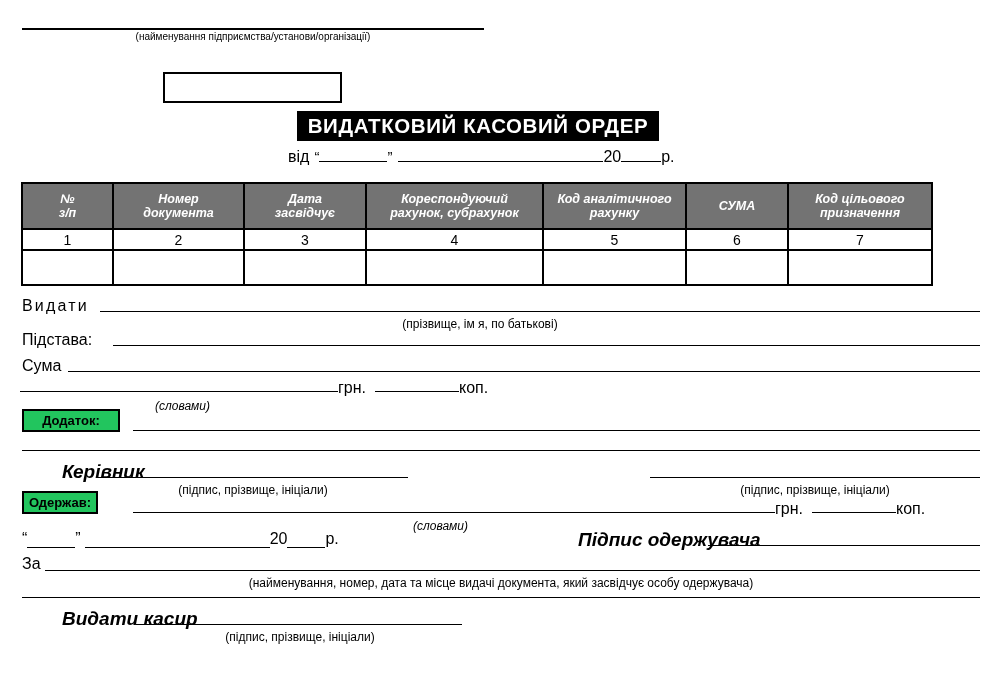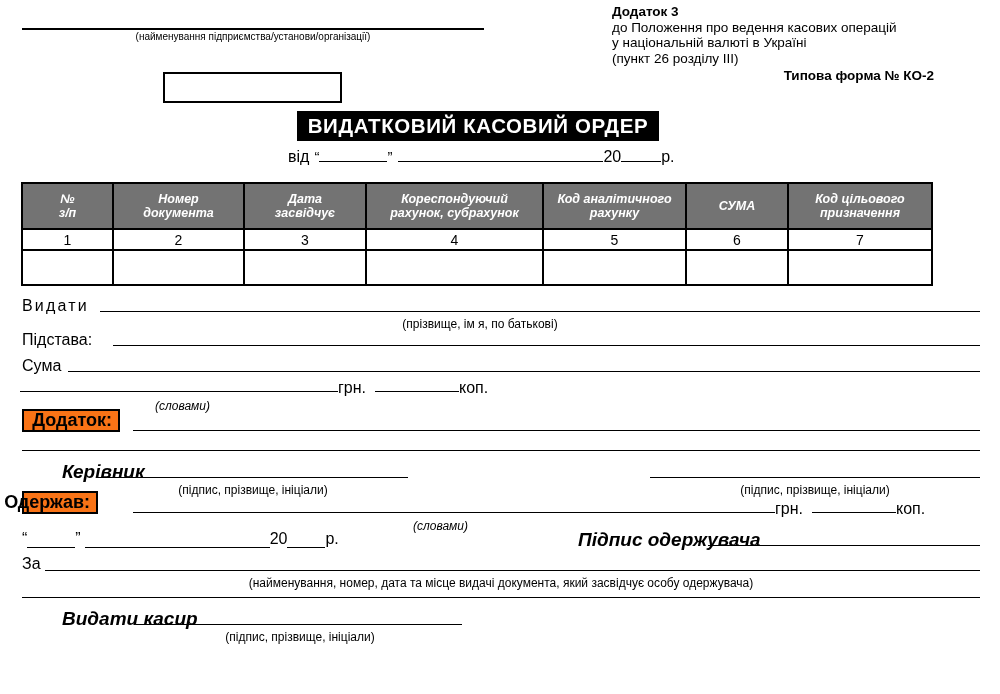--- a/index.html
+++ b/index.html
@@ -109,41 +109,34 @@
   .lbl { font-size: 16px; }
   .lbl-sp { font-size: 16px; letter-spacing: 2.2px; }
   .cap { font-size: 12px; }
   .cap-i { font-size: 12px; font-style: italic; }
   .bi { font-weight: bold; font-style: italic; font-size: 19px; margin-left: 40px; }
   .rule { border-bottom: 1.6px solid #000; height: 0; position: absolute; }
 
   
   .graybox {
     position: absolute;
-    background: #f97316;
+    background: #22c55e;
     border: 2.5px solid #000;
     font-weight: bold;
-    font-size: 18px;
-    display: flex; align-items: center; justify-content: flex-end;
+    font-size: 13px;
+    display: flex; align-items: center; justify-content: center;
     padding: 0 6px;
     box-sizing: border-box;
   }
 </style>
 </head>
 <body>
 
 <div class="page">
 
-  <div class="abs" id="appendix">
-    <div class="bold">Додаток 3</div>
-    <div>до Положення про ведення касових операцій</div>
-    <div>у національній валюті в Україні</div>
-    <div>(пункт 26 розділу III)</div>
-    <div class="formline">Типова форма № КО-2</div>
-  </div>
 
   <div class="abs" id="org-rule"></div>
   <div class="abs" id="org-caption">(найменування підприємства/установи/організації)</div>
 
   <div class="abs" id="edrpou-box"></div>
 
   <div class="abs" id="title-banner">
     <span>ВИДАТКОВИЙ КАСОВИЙ ОРДЕР</span>
   </div>
 

